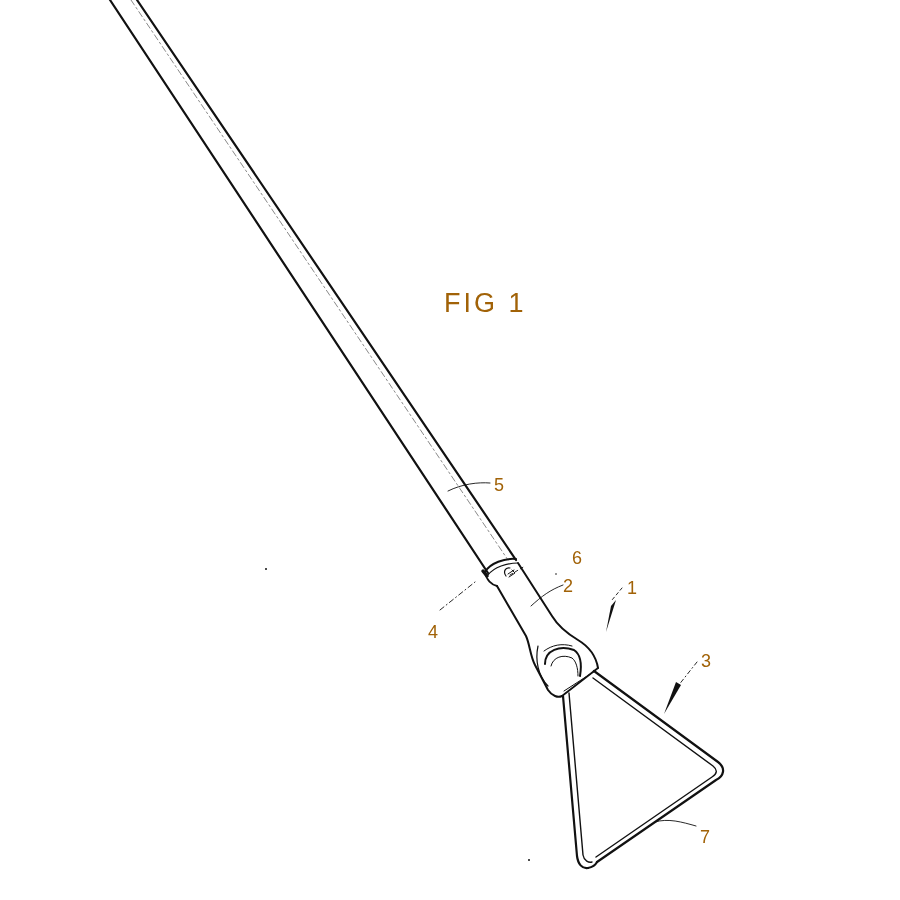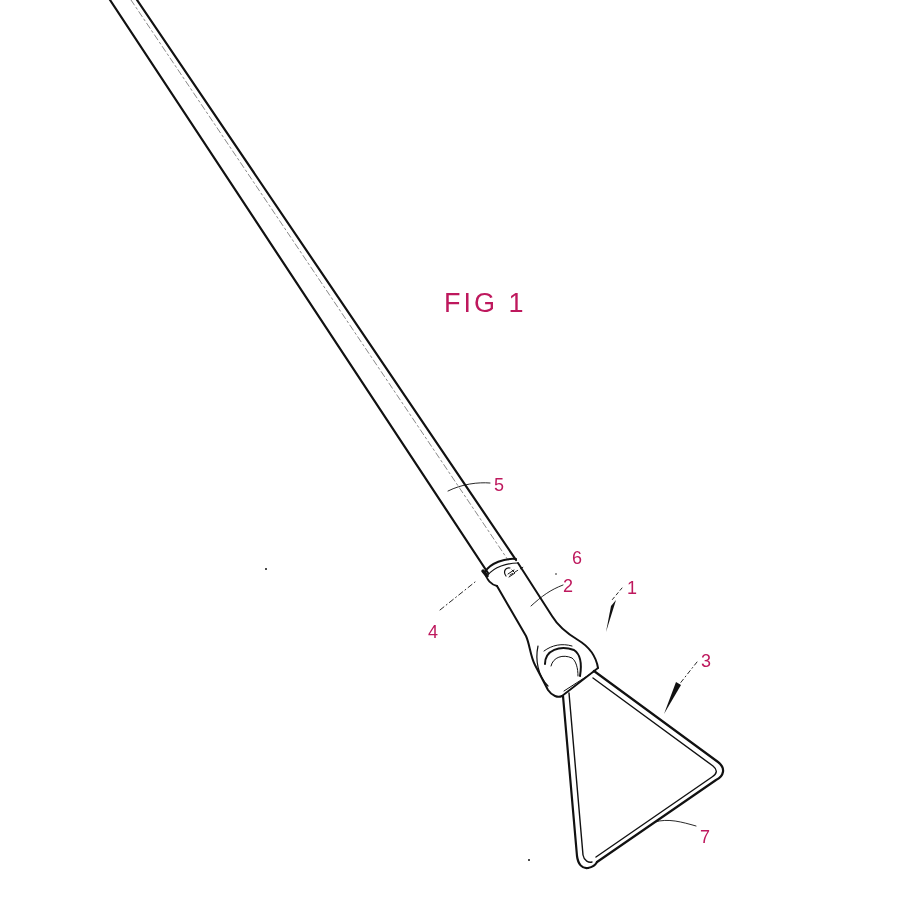--- a/index.html
+++ b/index.html
@@ -7,21 +7,21 @@
     position: relative;
     width: 900px;
     height: 900px;
     background: #ffffff;
     overflow: hidden;
   }
   svg { position: absolute; left: 0; top: 0; }
   .label {
     position: absolute;
     font-family: "Liberation Sans", "DejaVu Sans", sans-serif;
-    color: #be185d;
+    color: #a16207;
     line-height: 1;
     white-space: nowrap;
   }
   .fig-title { font-size: 27px; letter-spacing: 3px; }
   .ref { font-size: 18px; }
 </style>
 </head>
 <body>
 
 <div id="canvas">

